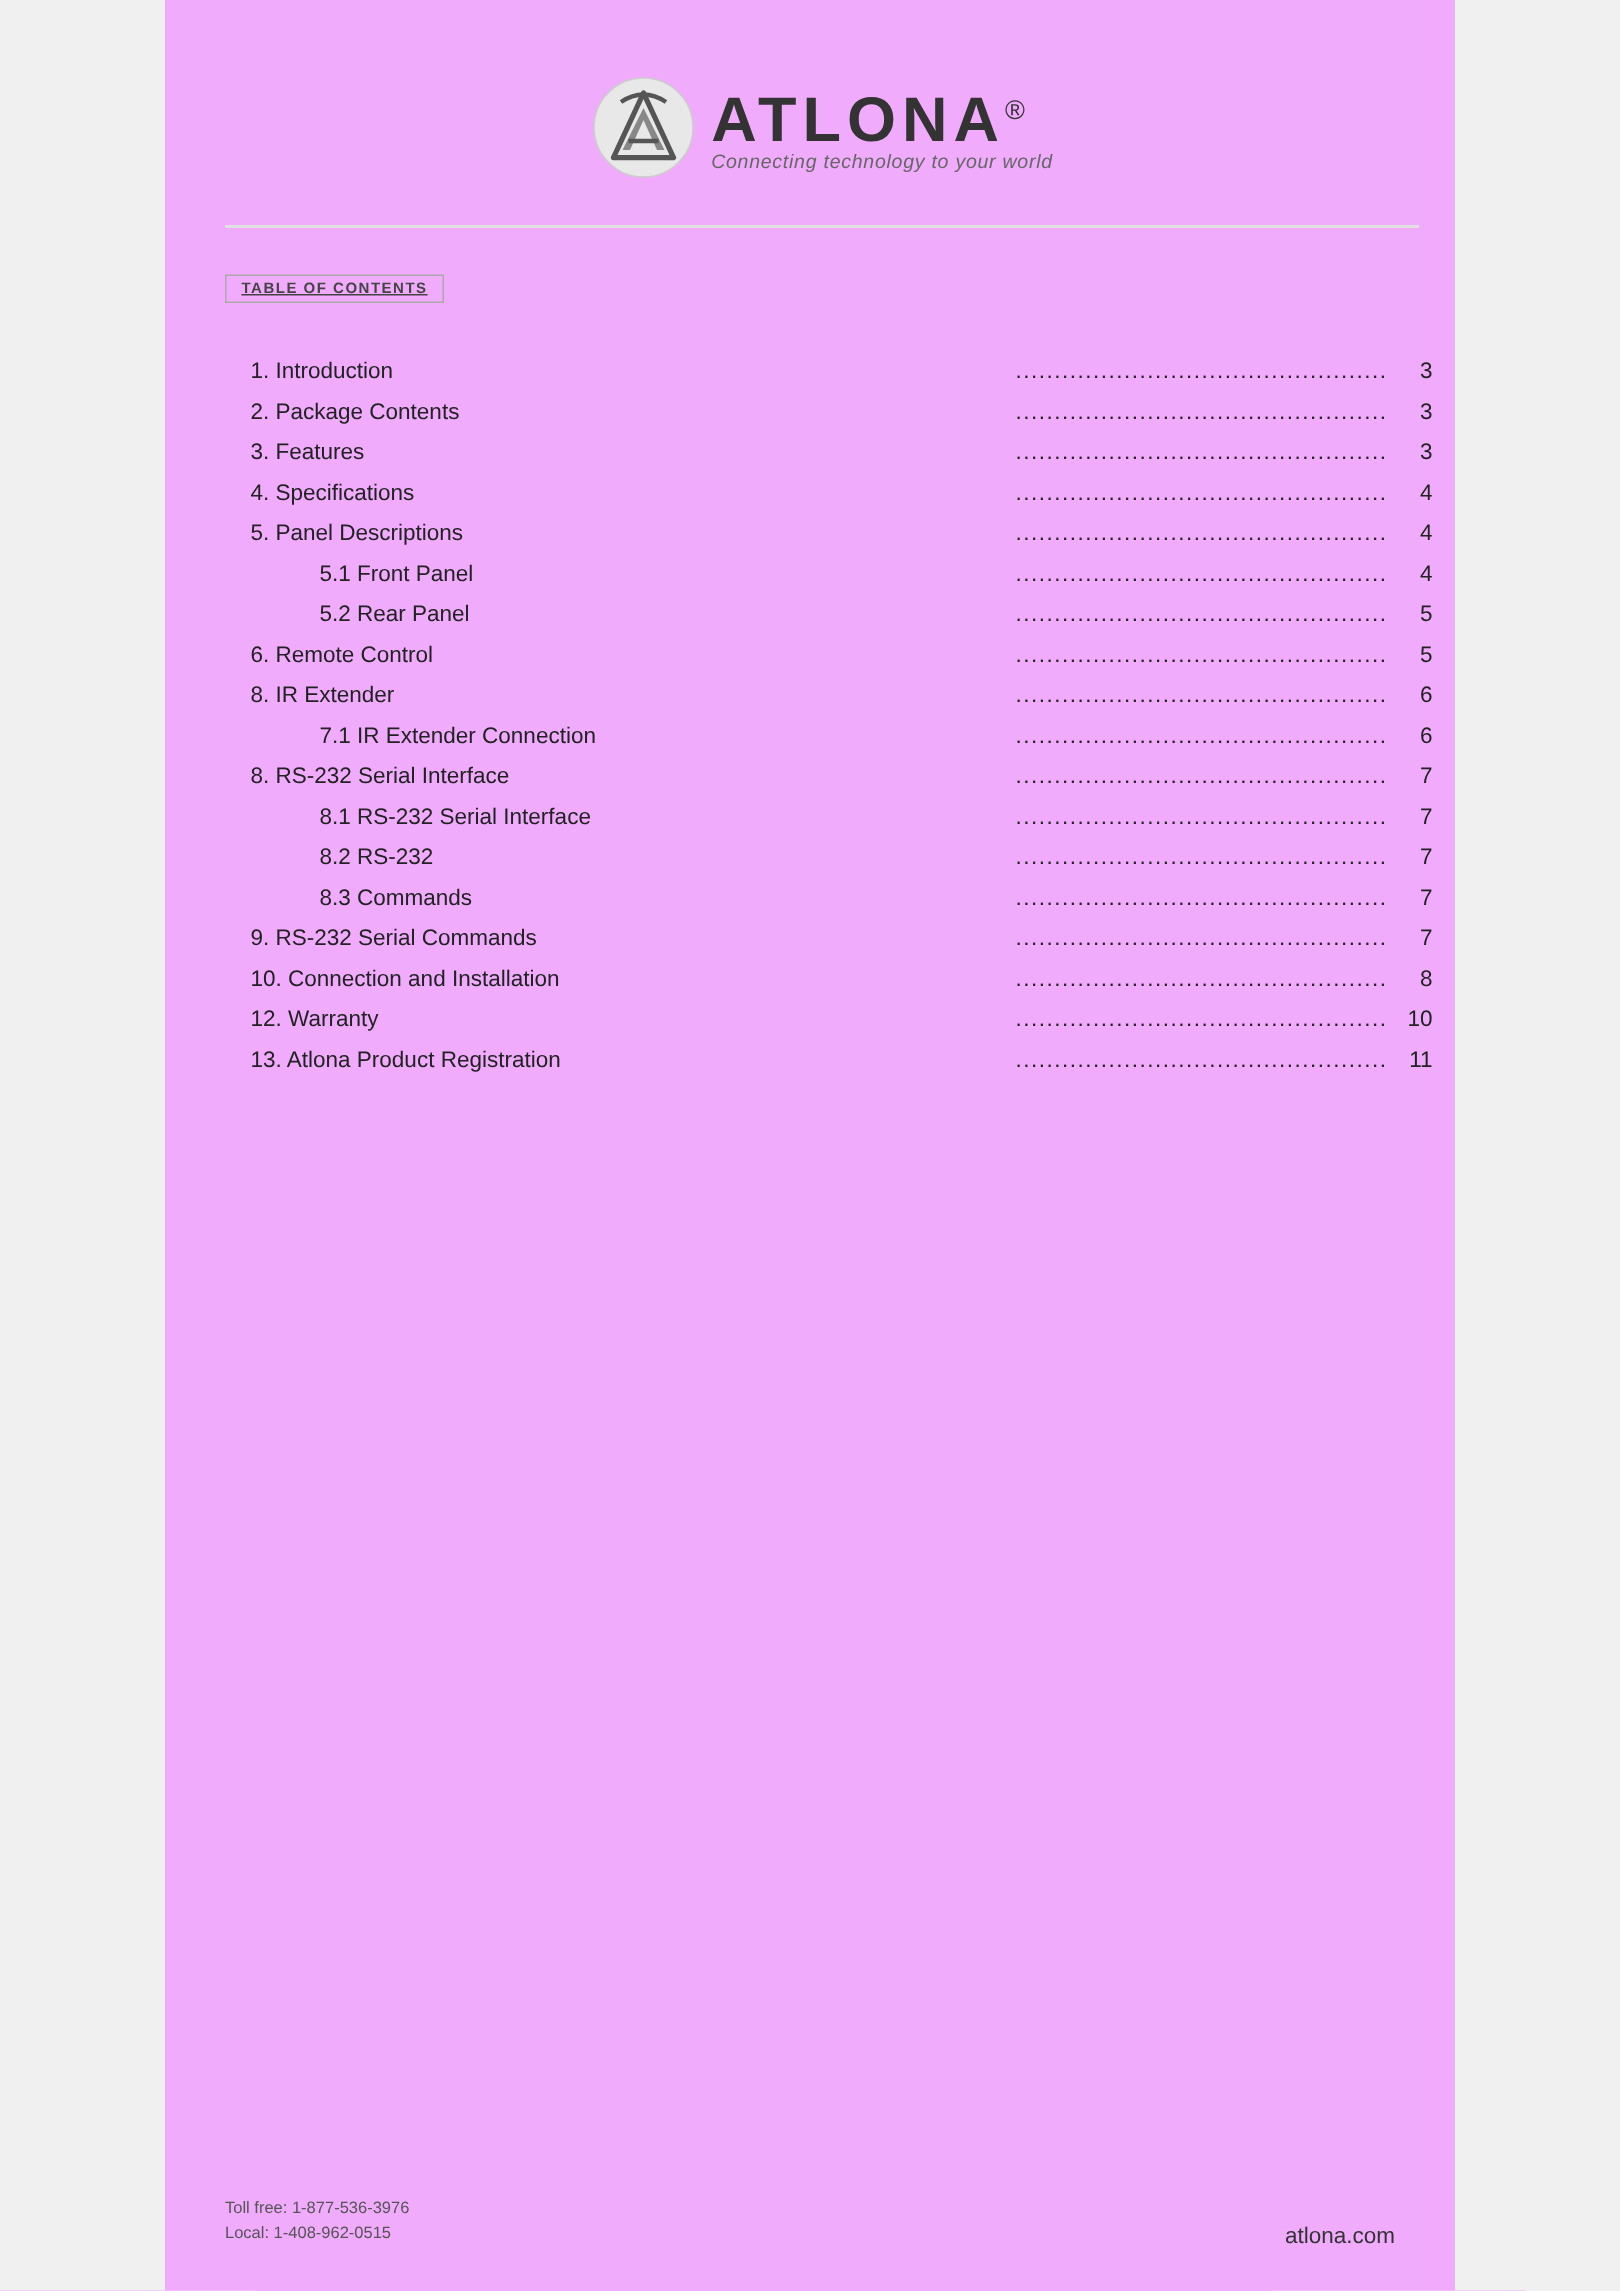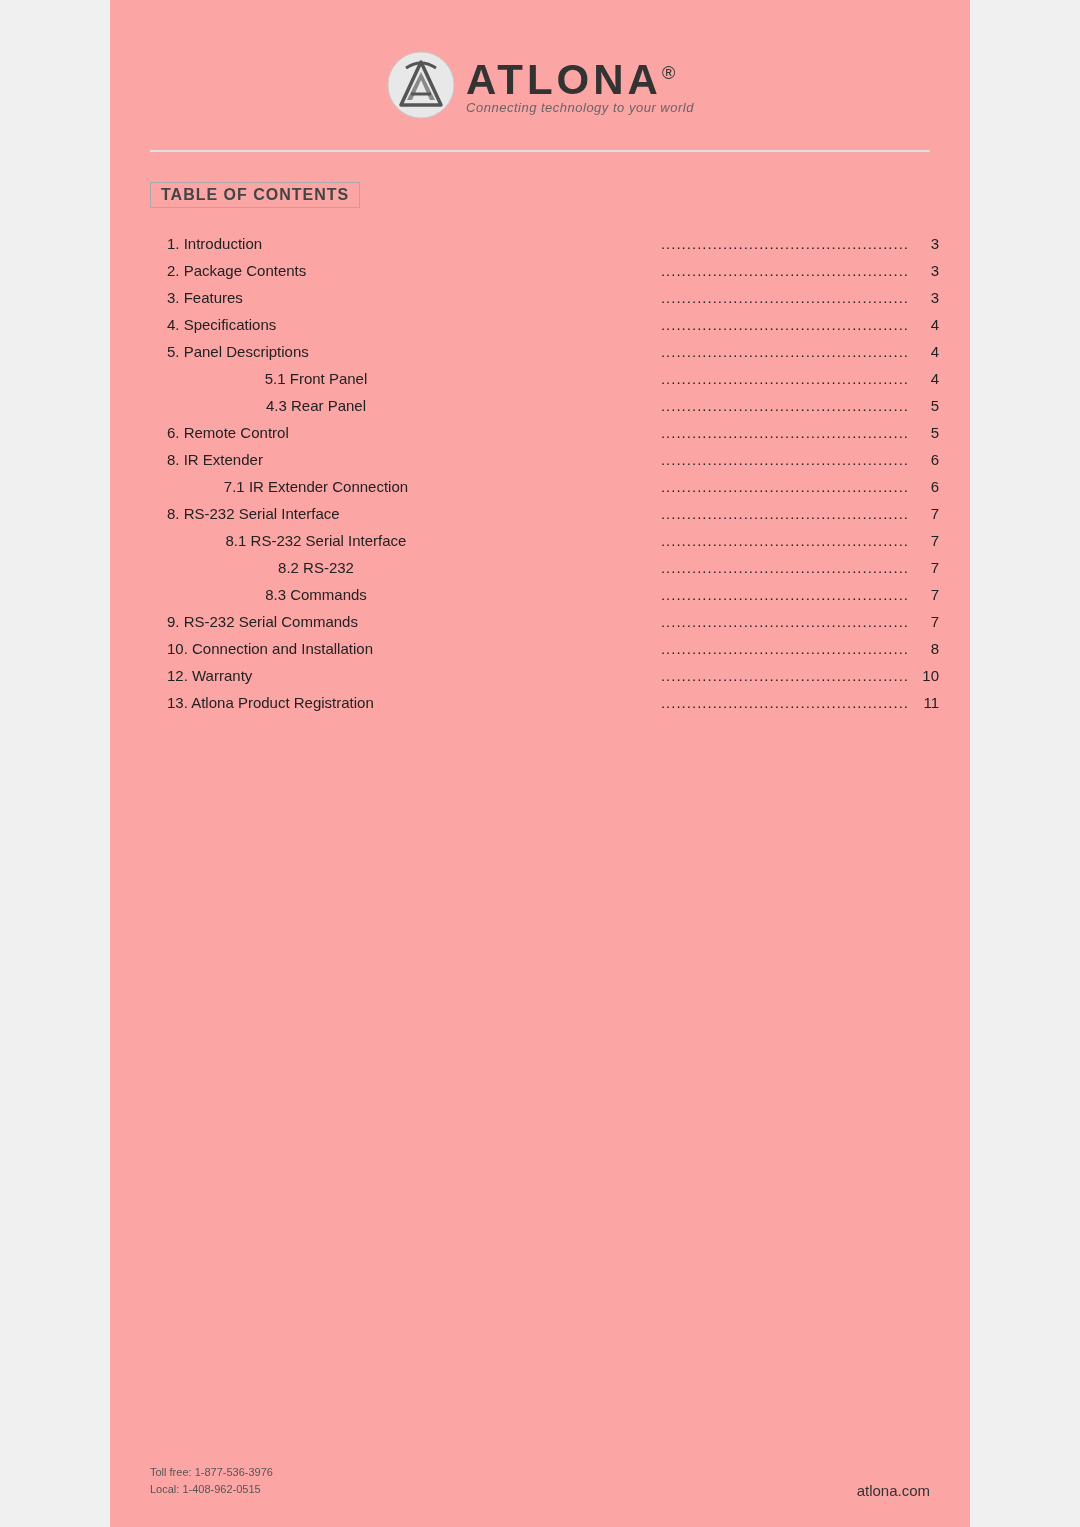--- a/index.html
+++ b/index.html
@@ -11,24 +11,24 @@
     body {
       font-family: Arial, Helvetica, sans-serif;
       background: #f0f0f0;
       width: 1080px;
       min-height: 1527px;
       display: flex;
       justify-content: center;
     }
 
     .page {
-      background: #fca5a5;
+      background: #f0abfc;
       width: 860px;
       min-height: 1527px;
-      padding: 30px 40px 40px 40px;
+      padding: 30px 24px 40px 40px;
       position: relative;
     }
 
     .header {
       display: flex;
       flex-direction: column;
       align-items: center;
       padding: 20px 0 30px 0;
       border-bottom: 2px solid #e0e0e0;
       margin-bottom: 30px;
@@ -64,25 +64,26 @@
       color: #666;
       font-style: italic;
       margin-top: -4px;
       letter-spacing: 0.5px;
     }
 
     .toc-label {
       display: inline-block;
       border: 1px solid #aaa;
       padding: 3px 10px;
-      font-size: 16px;
+      font-size: 10px;
       font-weight: bold;
       letter-spacing: 1px;
       color: #444;
-      margin-bottom: 22px;
+      margin-bottom: 32px;
+      text-decoration: underline;
     }
 
     .toc-table {
       width: 100%;
       border-collapse: collapse;
       margin-left: 13px;
     }
 
     .toc-table tr td {
       padding: 5px 4px;
@@ -91,21 +92,20 @@
       vertical-align: middle;
     }
 
     .toc-item-label {
       white-space: nowrap;
       width: 260px;
     }
 
     .toc-item-label.indented {
       padding-left: 50px;
-      text-align: center;
     }
 
     .toc-dots {
       color: #999;
       letter-spacing: 1px;
       font-size: 14px;
       text-align: right;
       padding-right: 10px;
     }
 
@@ -201,21 +201,21 @@
           <td class="toc-item-label">5. Panel Descriptions</td>
           <td class="toc-dots">................................................</td>
           <td class="toc-page">4</td>
         </tr>
         <tr>
           <td class="toc-item-label indented">5.1 Front Panel</td>
           <td class="toc-dots">................................................</td>
           <td class="toc-page">4</td>
         </tr>
         <tr>
-          <td class="toc-item-label indented">4.3 Rear Panel</td>
+          <td class="toc-item-label indented">5.2 Rear Panel</td>
           <td class="toc-dots">................................................</td>
           <td class="toc-page">5</td>
         </tr>
         <tr>
           <td class="toc-item-label">6. Remote Control</td>
           <td class="toc-dots">................................................</td>
           <td class="toc-page">5</td>
         </tr>
         <tr>
           <td class="toc-item-label">8. IR Extender</td>

